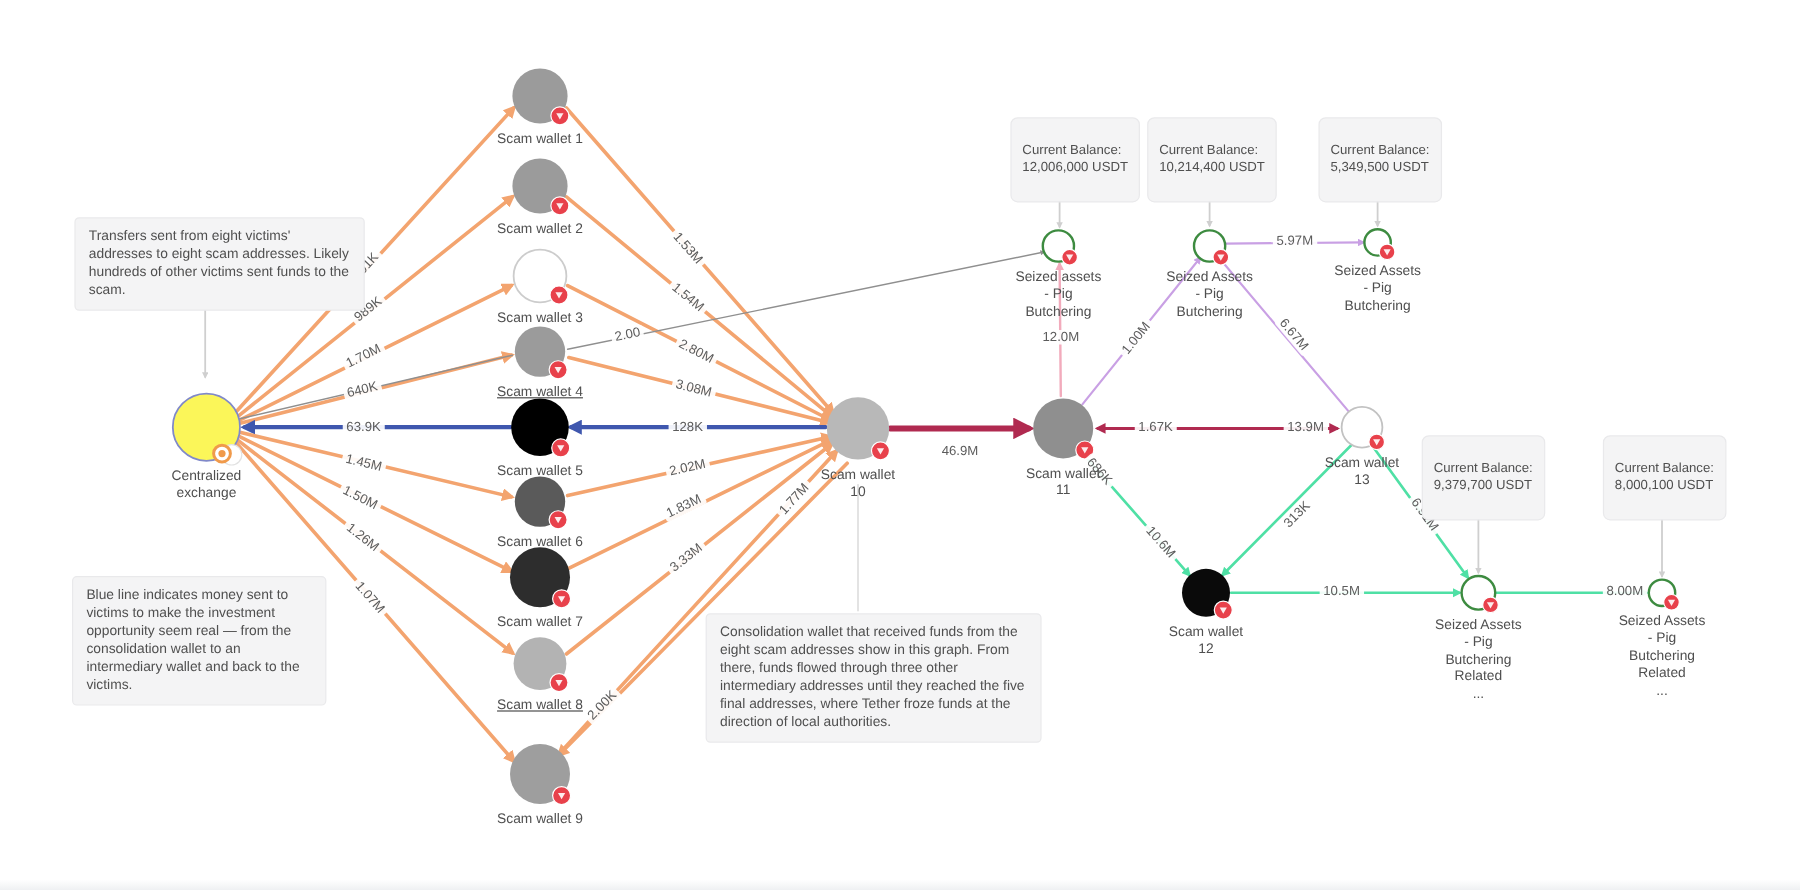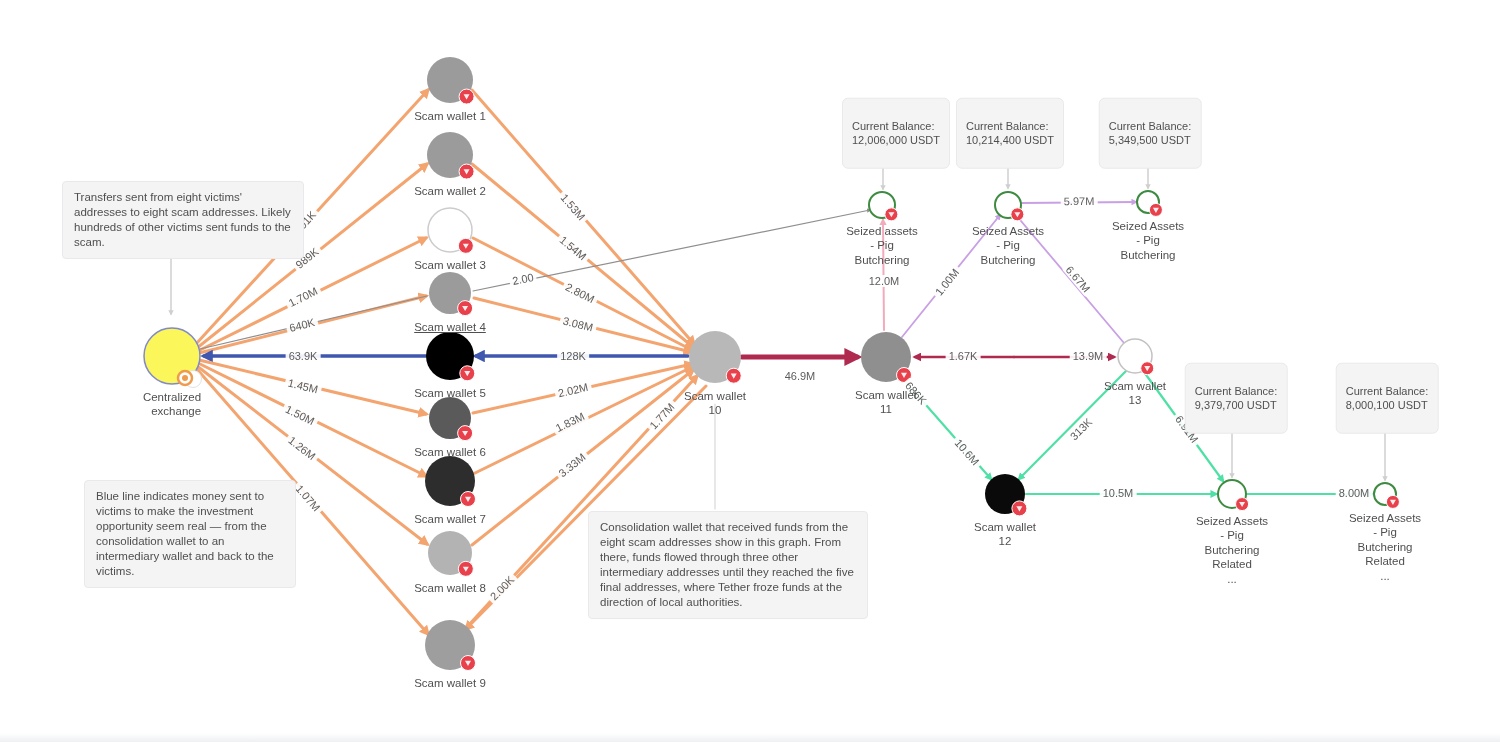--- a/index.html
+++ b/index.html
@@ -216,30 +216,30 @@
       <div class="edge-label" style="left: 884px; top: 281px; --r: 0deg;">12.0M</div>
       <div class="edge-label" style="left: 947px; top: 282px; --r: -51.22582906442577deg;">1.00M</div>
       <div class="edge-label" style="left: 1078px; top: 279px; --r: 49.84400037508067deg;">6.67M</div>
       <div class="edge-label" style="left: 1079px; top: 201px; --r: -0.4982116126136419deg;">5.97M</div>
       <div class="edge-label" style="left: 916px; top: 393px; --r: 48.70054305517834deg;">686K</div>
       <div class="edge-label" style="left: 967px; top: 452px; --r: 48.70054305517834deg;">10.6M</div>
       <div class="edge-label" style="left: 1081px; top: 429px; --r: -45.2664900760584deg;">313K</div>
       <div class="edge-label" style="left: 1118px; top: 493px; --r: 0deg;">10.5M</div>
       <div class="edge-label" style="left: 1187px; top: 429px; --r: 54.06650273981617deg;">6.91M</div>
       <div class="edge-label" style="left: 1309px; top: 493px; margin-left: 45px; --r: 0deg;">8.00M</div>
-      <div class="node-label" style="left: 172px; top: 390px; text-align: right;">Centralized
+      <div class="node-label" style="left: 172px; top: 390px;">Centralized
 exchange</div>
       <div class="node-label" style="left: 450px; top: 109px;">Scam wallet 1</div>
       <div class="node-label" style="left: 450px; top: 184px;">Scam wallet 2</div>
       <div class="node-label" style="left: 450px; top: 258px;">Scam wallet 3</div>
       <div class="node-label" style="left: 450px; top: 320px; text-decoration: underline;">Scam wallet 4</div>
       <div class="node-label" style="left: 450px; top: 386px;">Scam wallet 5</div>
       <div class="node-label" style="left: 450px; top: 445px;">Scam wallet 6</div>
       <div class="node-label" style="left: 450px; top: 512px;">Scam wallet 7</div>
-      <div class="node-label" style="left: 450px; top: 581px;">Scam wallet 8</div>
+      <div class="node-label" style="left: 450px; top: 581px; text-decoration: underline;">Scam wallet 8</div>
       <div class="node-label" style="left: 450px; top: 676px;">Scam wallet 9</div>
       <div class="node-label" style="left: 715px; top: 389px;">Scam wallet
 10</div>
       <div class="node-label" style="left: 886px; top: 388px;">Scam wallet
 11</div>
       <div class="node-label" style="left: 1005px; top: 520px;">Scam wallet
 12</div>
       <div class="node-label" style="left: 1135px; top: 379px;">Scam wallet
 13</div>
       <div class="node-label" style="left: 882px; top: 224px;">Seized assets
@@ -257,21 +257,21 @@
 Related
 ...</div>
       <div class="node-label" style="left: 1385px; top: 511px;">Seized Assets
 - Pig
 Butchering
 Related
 ...</div>
     </div>
 
   <div class="annotation" style="left:62px;top:181px;width:218px">Transfers sent from eight victims' addresses to eight scam addresses. Likely hundreds of other victims sent funds to the scam.</div>
-  <div class="annotation" style="left:84px;top:480px;width:188px">Blue line indicates money sent to victims to make the investment opportunity seem real — from the consolidation wallet to an intermediary wallet and back to the victims.</div>
+  <div class="annotation" style="left:60px;top:480px;width:188px">Blue line indicates money sent to victims to make the investment opportunity seem real — from the consolidation wallet to an intermediary wallet and back to the victims.</div>
   <div class="annotation" style="left:588px;top:511px;width:256px">Consolidation wallet that received funds from the eight scam addresses show in this graph. From there, funds flowed through three other intermediary addresses until they reached the five final addresses, where Tether froze funds at the direction of local authorities.</div>
 
   <div class="callout" style="left:896px;top:133px">
     <div>Current Balance:</div>
     <div>12,006,000 USDT</div>
   </div>
   <div class="callout" style="left:1010px;top:133px">
     <div>Current Balance:</div>
     <div>10,214,400 USDT</div>
   </div>

